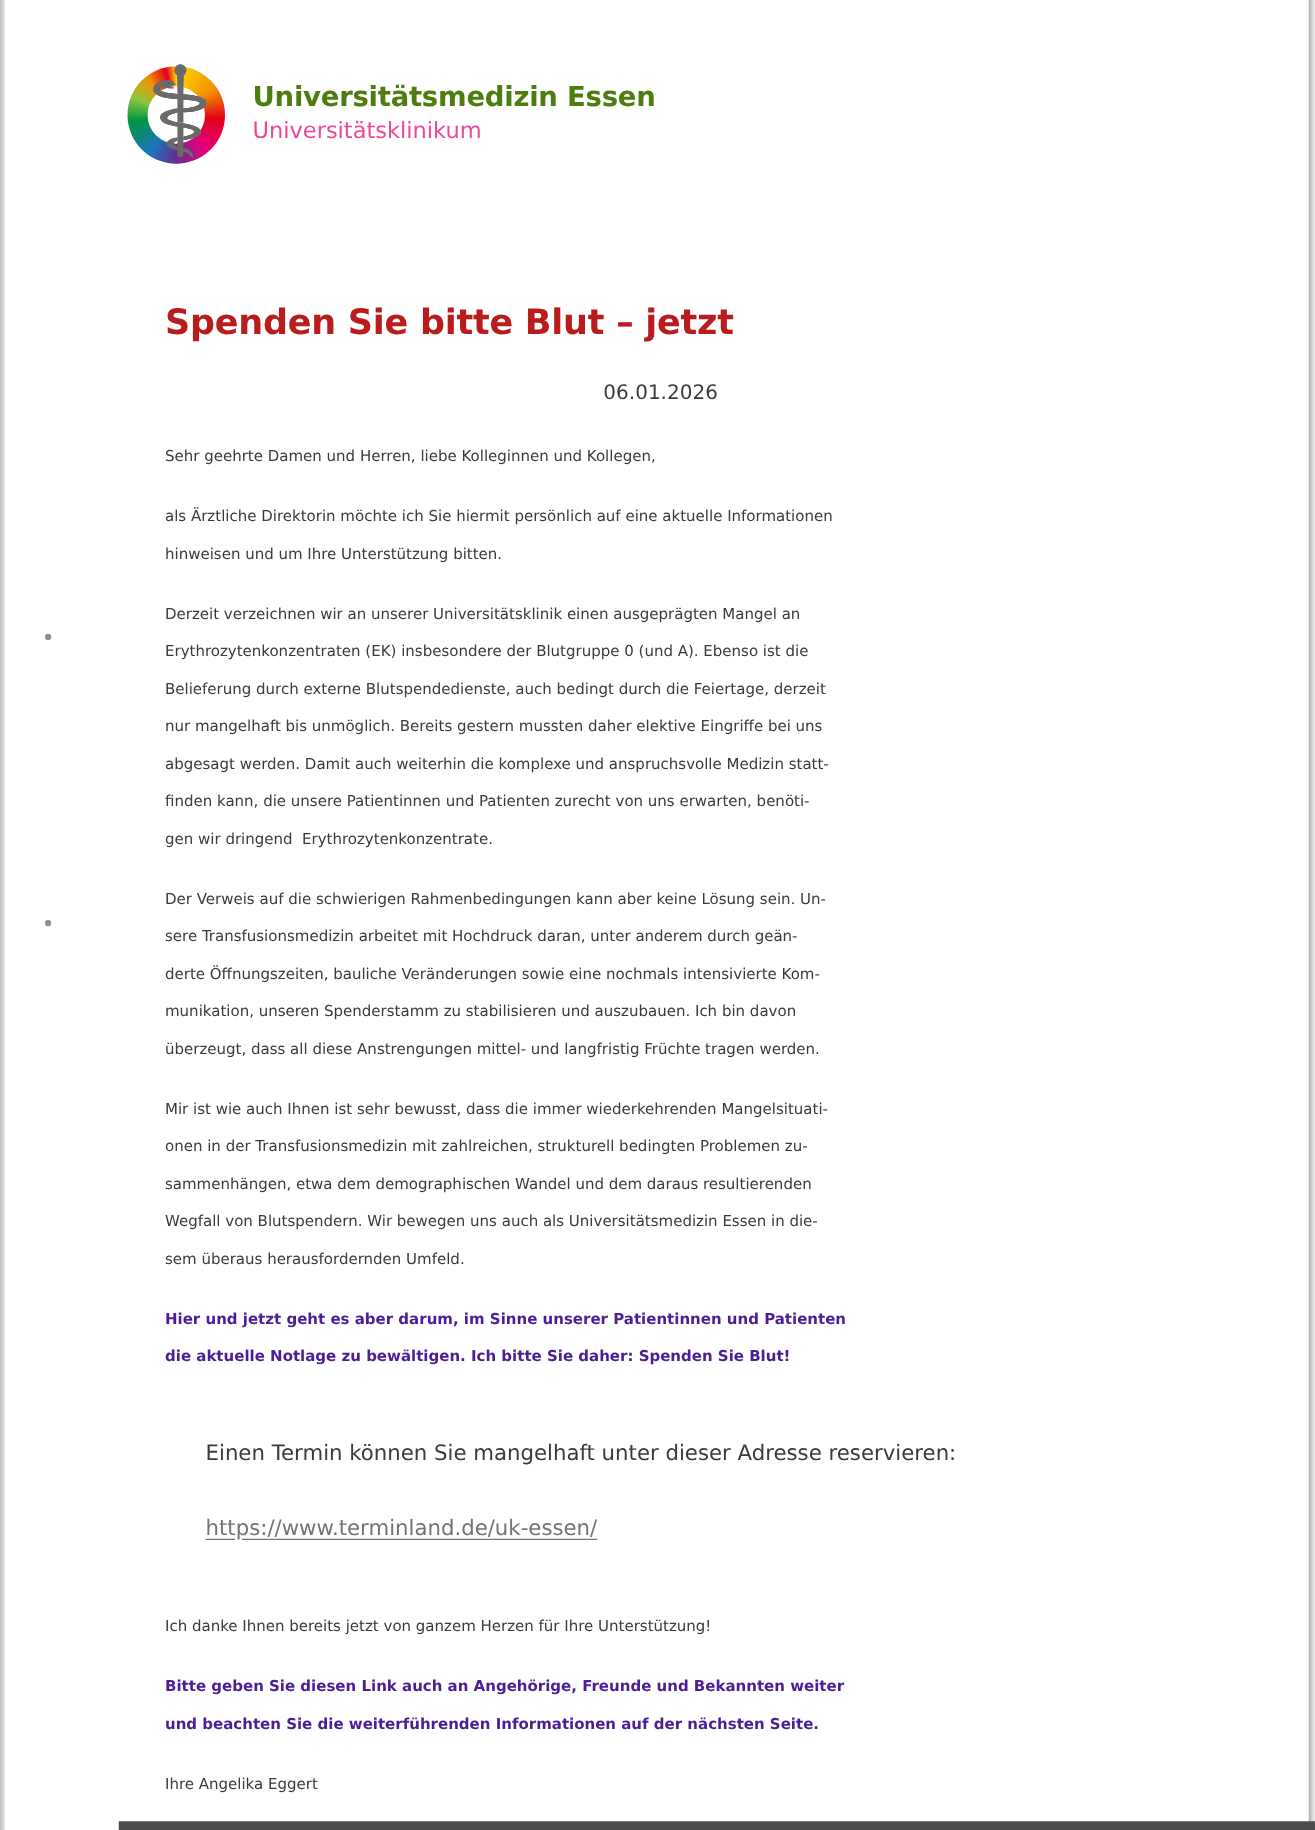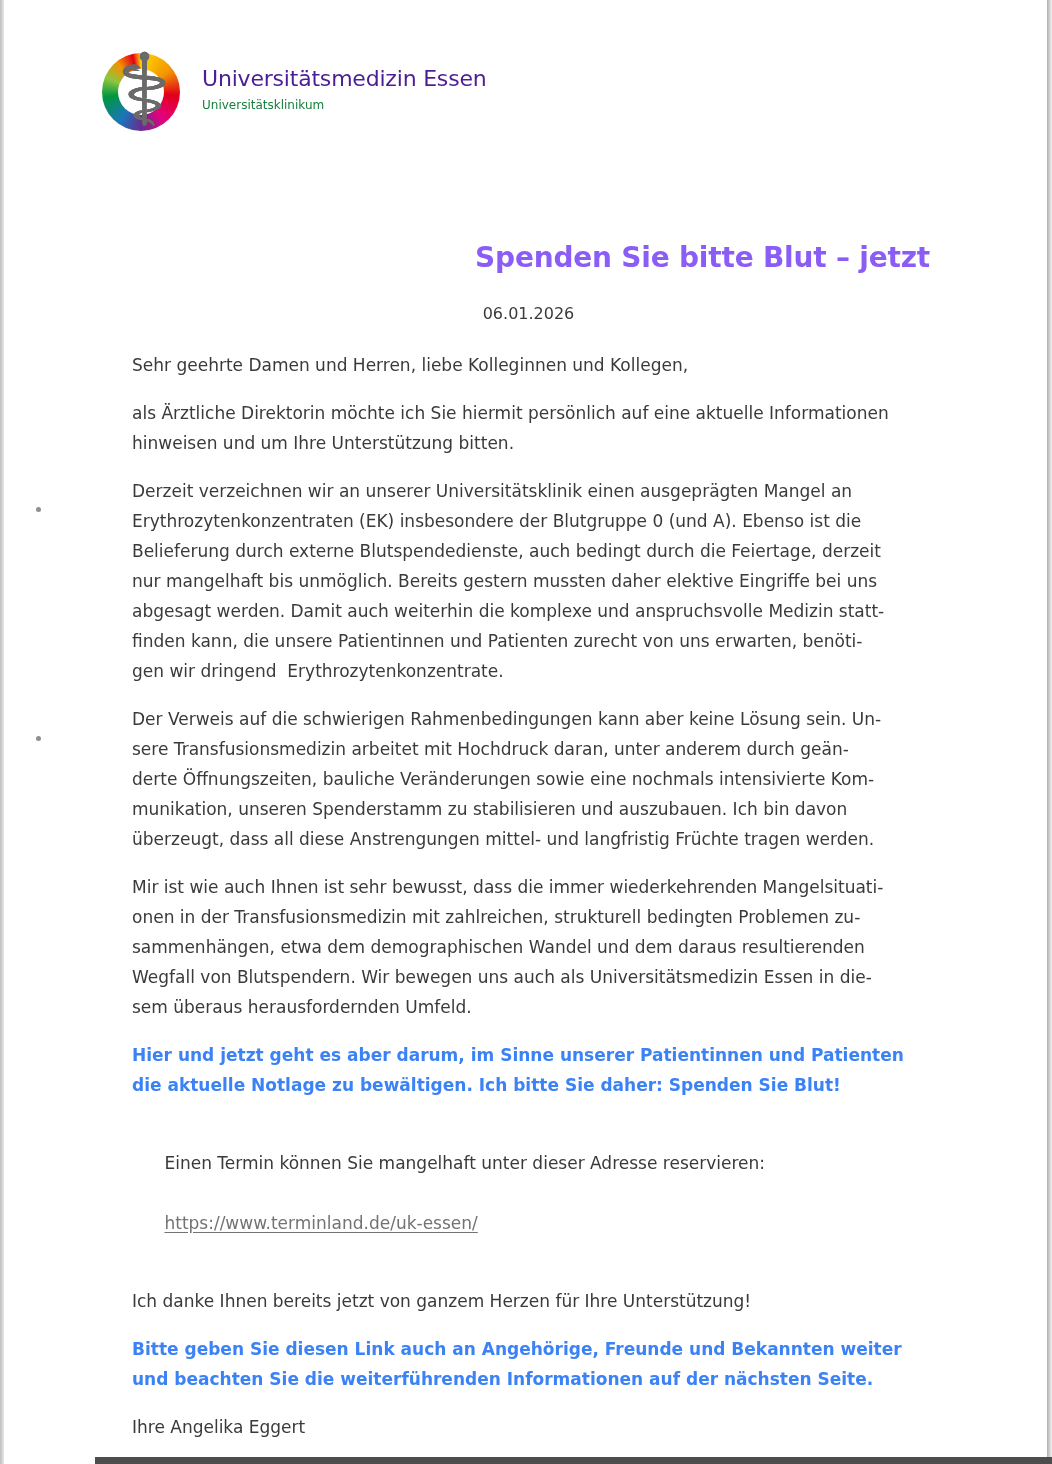--- a/index.html
+++ b/index.html
@@ -43,41 +43,41 @@
     background: #ffffff; border-radius: 50%;
   }
   .staff {
     position: absolute; left: 0; top: -8px; width: 88px; height: 110px;
     font-size: 100px; line-height: 110px; text-align: center;
     color: #6a6a6a; font-weight: bold;
     text-shadow: 0.5px 0 0 #6a6a6a, -0.5px 0 0 #6a6a6a;
   }
   .logo-text { display: flex; flex-direction: column; justify-content: center; }
   .org-name {
-    font-size: 22px; font-weight: 400; color: #4c1d95;
+    font-size: 22px; font-weight: 700; color: #4d7c0f;
     letter-spacing: -0.2px; line-height: 28px;
   }
-  .org-sub { font-size: 12px; font-weight: 400; color: #15803d; line-height: 24px; }
+  .org-sub { font-size: 18px; font-weight: 400; color: #ec4899; line-height: 24px; }
   
   .content { position: absolute; left: 132px; top: 134px; width: 798px; }
   h1.title {
     margin: 108px 0 30px;
     font-size: 28px; line-height: 32px; font-weight: 700;
-    color: #8b5cf6; letter-spacing: -0.2px; text-align: right;
+    color: #b91c1c; letter-spacing: -0.2px;
   }
   .date-line {
     width: 793px; text-align: center;
     font-size: 16px; line-height: 20px; color: #3a3a3a;
     margin-bottom: 26px;
   }
   .para {
-    font-size: 17px; line-height: 30px; color: #3a3a3a;
+    font-size: 12px; line-height: 30px; color: #3a3a3a;
     white-space: pre; margin-bottom: 18px; margin-top: 11px;
   }
-  .para.bold { font-weight: 700; color: #3b82f6; }
+  .para.bold { font-weight: 700; color: #4c1d95; }
   .appointment { margin-bottom: 18px; font-size: 17px; line-height: 30px; white-space: pre; }
   .link {
     color: #737373; text-decoration: underline; text-underline-offset: 3px;
     font-size: 17px; line-height: 30px; cursor: pointer;
   }
   
   .fold-mark {
     position: absolute; left: 36px; width: 5px; height: 5px;
     background: #8f8f8f; border-radius: 50%;
   }

